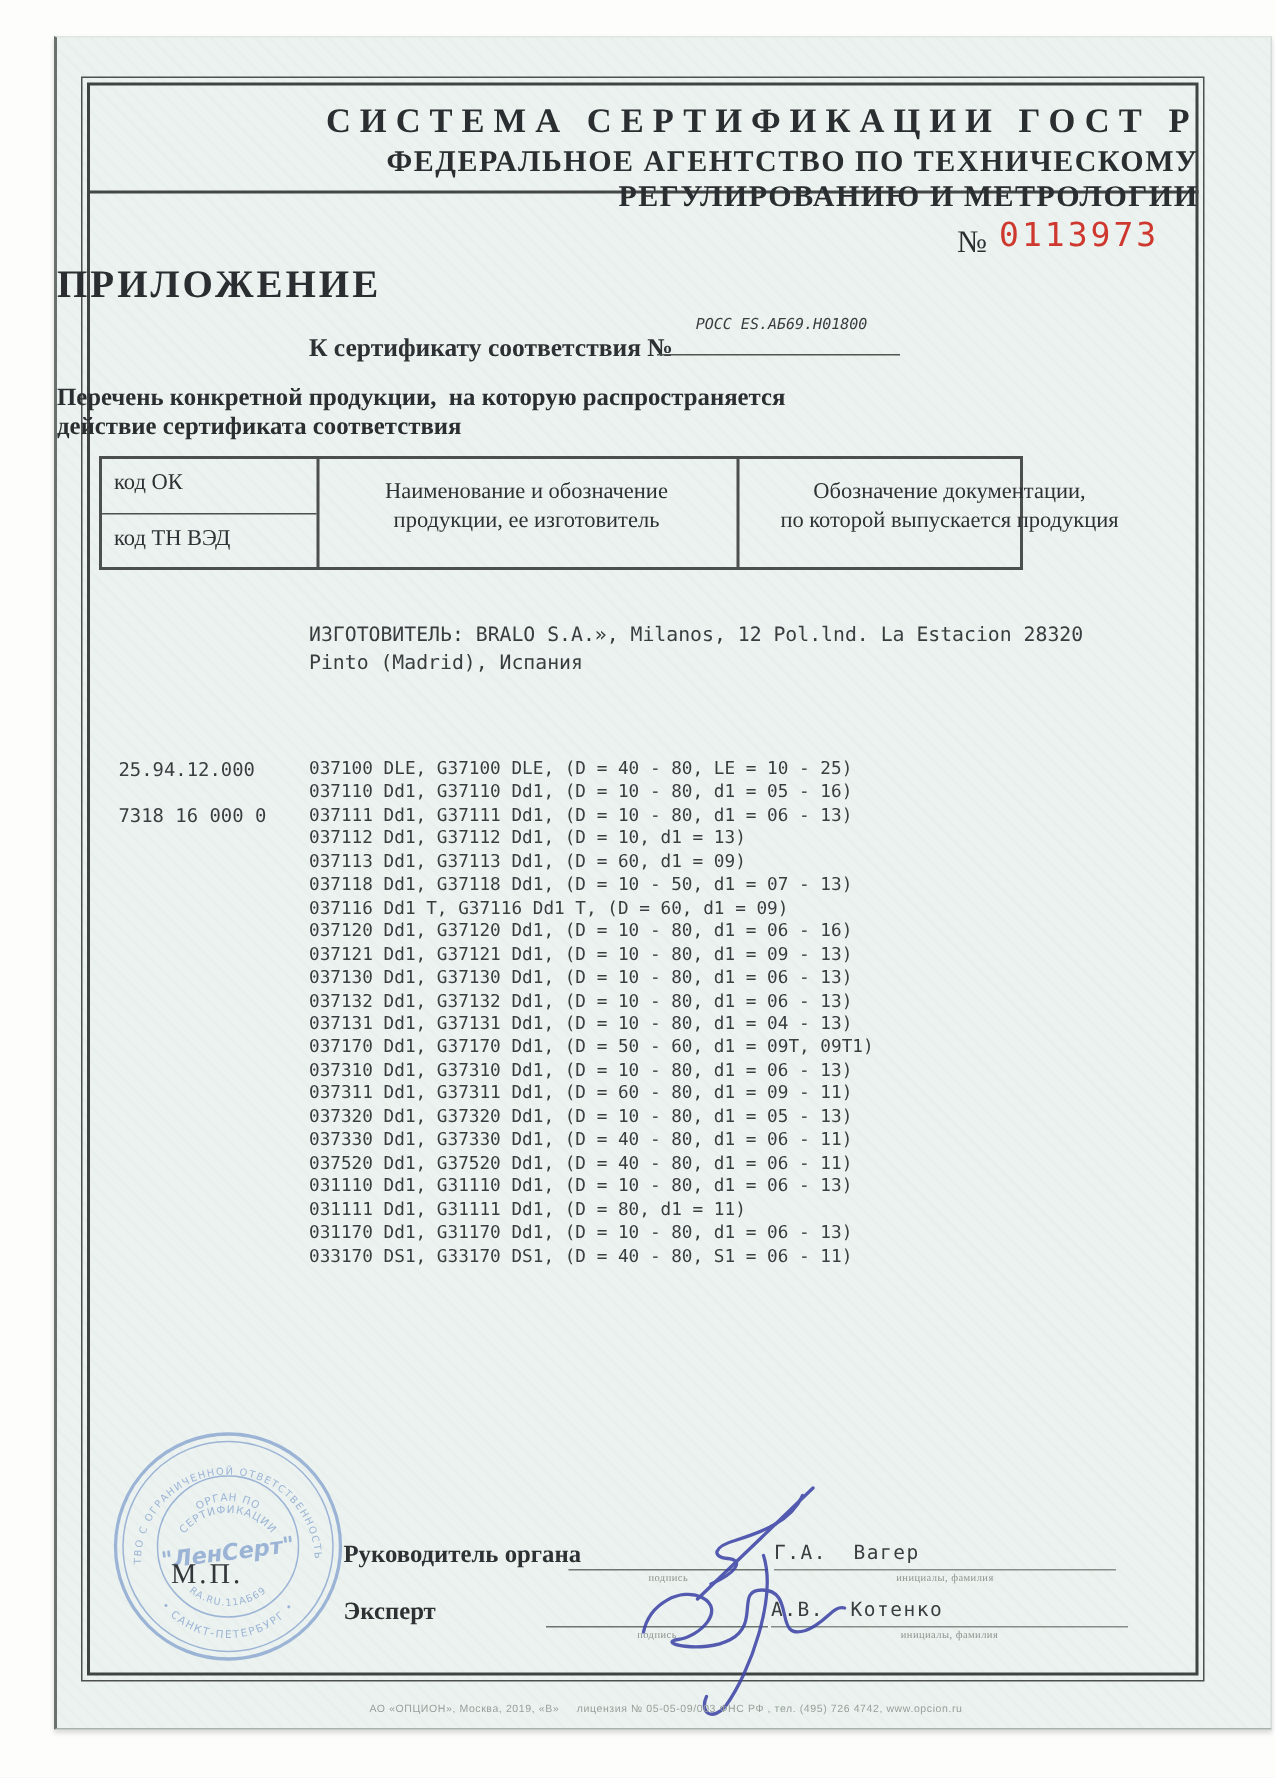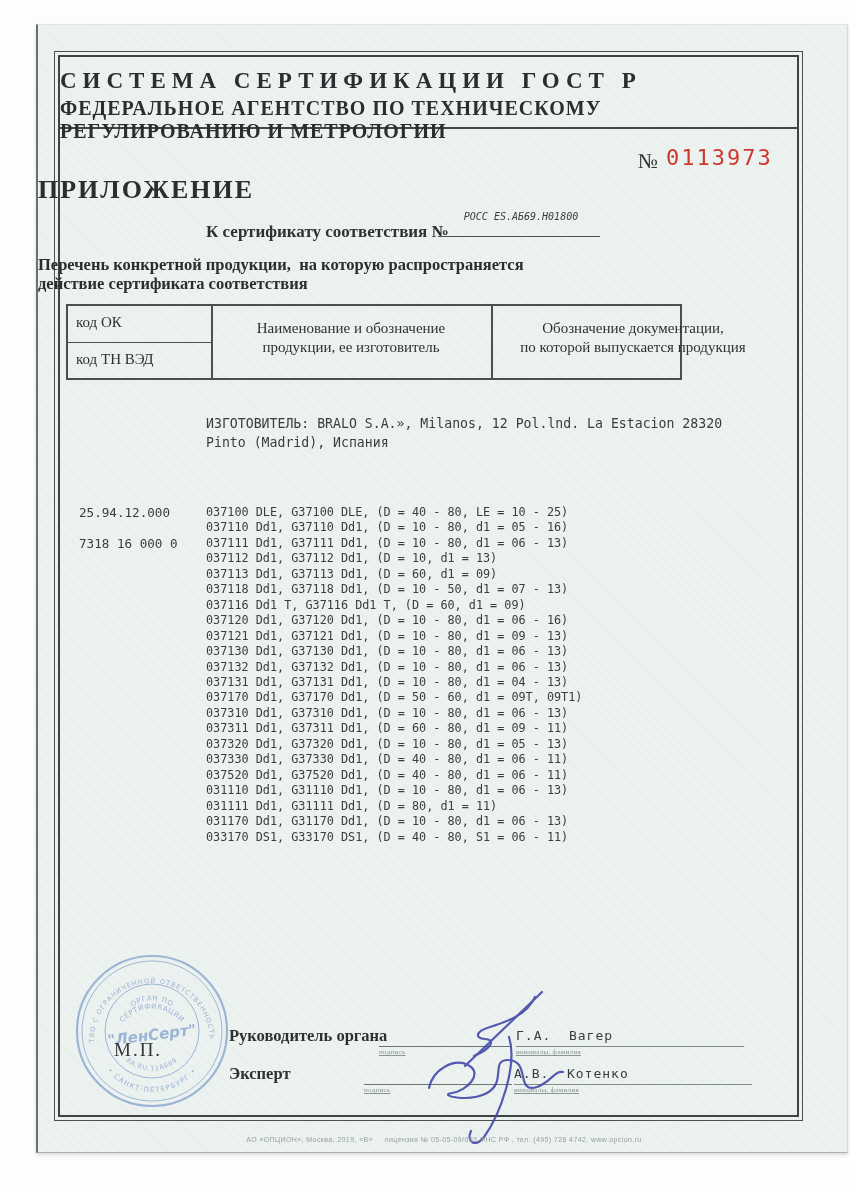--- a/index.html
+++ b/index.html
@@ -23,21 +23,21 @@
     box-shadow:0 2px 3px rgba(110,120,115,0.25);
   }
   .frame {
     position:absolute; left:16px; top:26px; width:749px; height:1070px;
     border:1px solid #4c5050;
   }
   .frame-inner { position:absolute; inset:3px; border:2px solid #3f4443; }
 
   .header-box {
     position:absolute; left:22px; top:34px; width:739px; height:70px;
-    border-bottom:2px solid #434746; text-align:left;
+    border-bottom:2px solid #434746; text-align:right;
   }
   .header-line1 { margin-top:9px; font-weight:bold; font-size:23px; letter-spacing:6px; color:#2b2e30; }
   .header-line2 { margin-top:3px; font-weight:bold; font-size:20px; letter-spacing:1px; color:#2b2e30; }
 
   .serial { position:absolute; left:600px; top:120px; display:flex; align-items:flex-start; }
   .serial-prefix { font-size:21px; color:#2b2e30; margin-top:4px; }
   .serial-number {
     font-family:"DejaVu Sans Mono","Liberation Mono",monospace;
     font-size:22px; letter-spacing:2px; color:#ce382f; margin-left:8px;
   }
@@ -77,21 +77,21 @@
 
   .products { position:absolute; left:168px; top:480px; font-size:11.8px; line-height:15.45px; white-space:pre; }
 
   .stamp-svg { position:absolute; left:29px; top:921px; width:170px; height:170px; opacity:0.62; }
   .mp { position:absolute; left:76px; top:1014px; font-size:19px; letter-spacing:2px; color:#33373a; }
 
   .sig-role1 { position:absolute; left:191px; top:1001px; font-weight:bold; font-size:16.5px; }
   .sig-role2 { position:absolute; left:191px; top:1039px; font-weight:bold; font-size:16.5px; }
   .sig-line1 { position:absolute; left:341px; top:1021px; width:133px; border-top:1px solid #6d736f; }
   .sig-line2 { position:absolute; left:326px; top:1059px; width:148px; border-top:1px solid #6d736f; }
-  .sub-label { position:absolute; font-size:7px; color:#8c948f; text-align:left; letter-spacing:0.3px;text-decoration:underline; }
+  .sub-label { position:absolute; font-size:7px; color:#8c948f; text-align:center; letter-spacing:0.3px; }
   .sub-sig1 { left:341px; top:1023px; width:133px; }
   .sub-sig2 { left:326px; top:1061px; width:148px; }
   .sig-name1 { position:absolute; left:478px; top:1003px; font-size:13px; letter-spacing:1px; white-space:pre; }
   .sig-name2 { position:absolute; left:476px; top:1041px; font-size:13px; letter-spacing:1px; white-space:pre; }
   .name-line1 { position:absolute; left:478px; top:1021px; width:228px; border-top:1px solid #858d88; }
   .name-line2 { position:absolute; left:476px; top:1059px; width:238px; border-top:1px solid #858d88; }
   .sub-name1 { left:478px; top:1023px; width:228px; }
   .sub-name2 { left:476px; top:1061px; width:238px; }
 
   .ink-svg { position:absolute; left:0; top:0; width:812px; height:1129px; pointer-events:none; }

